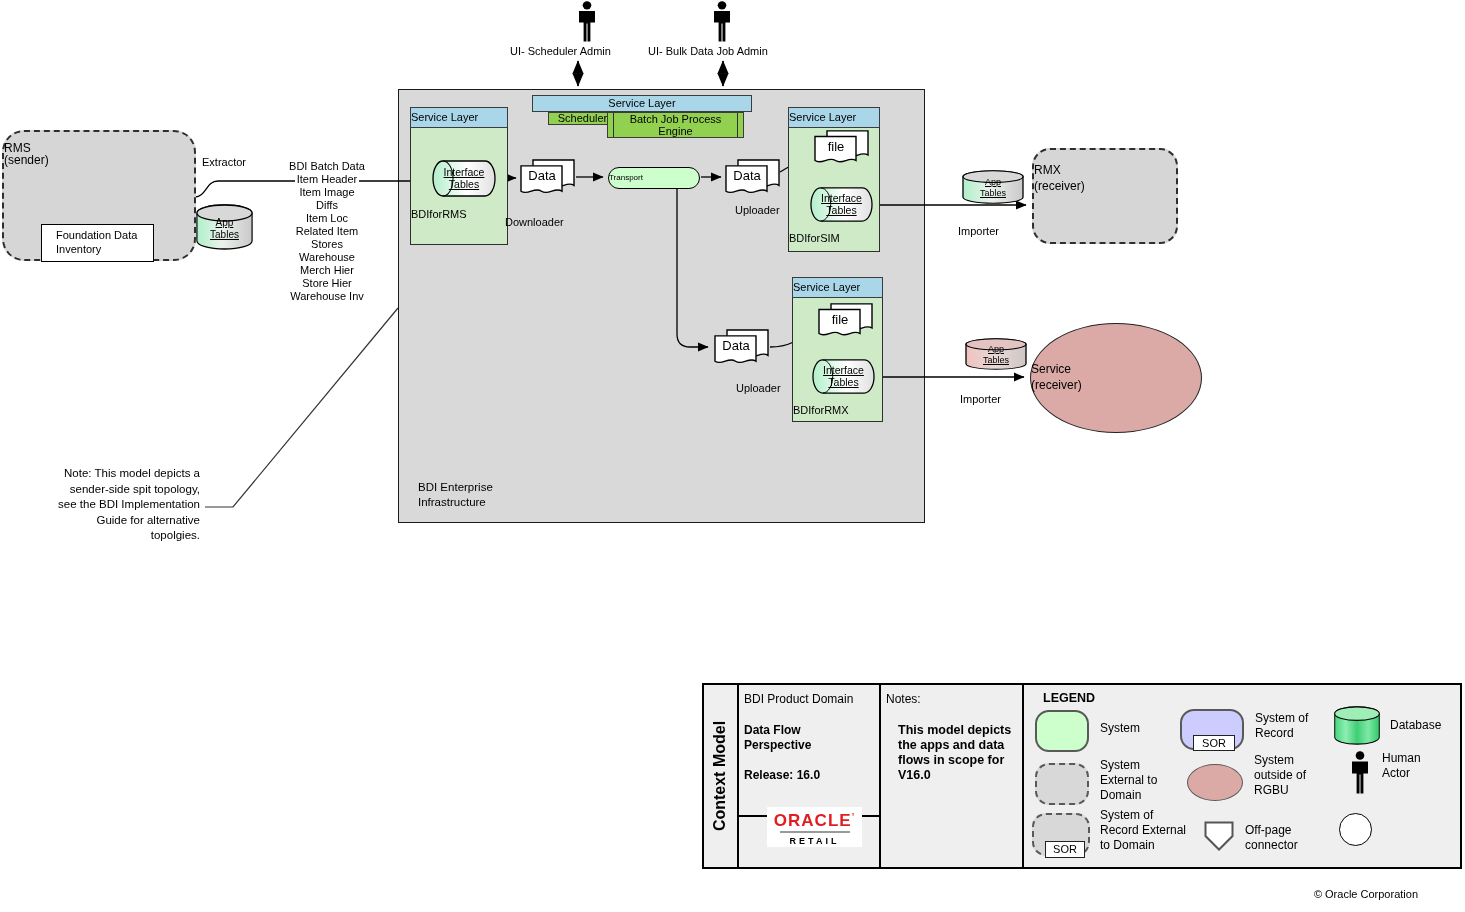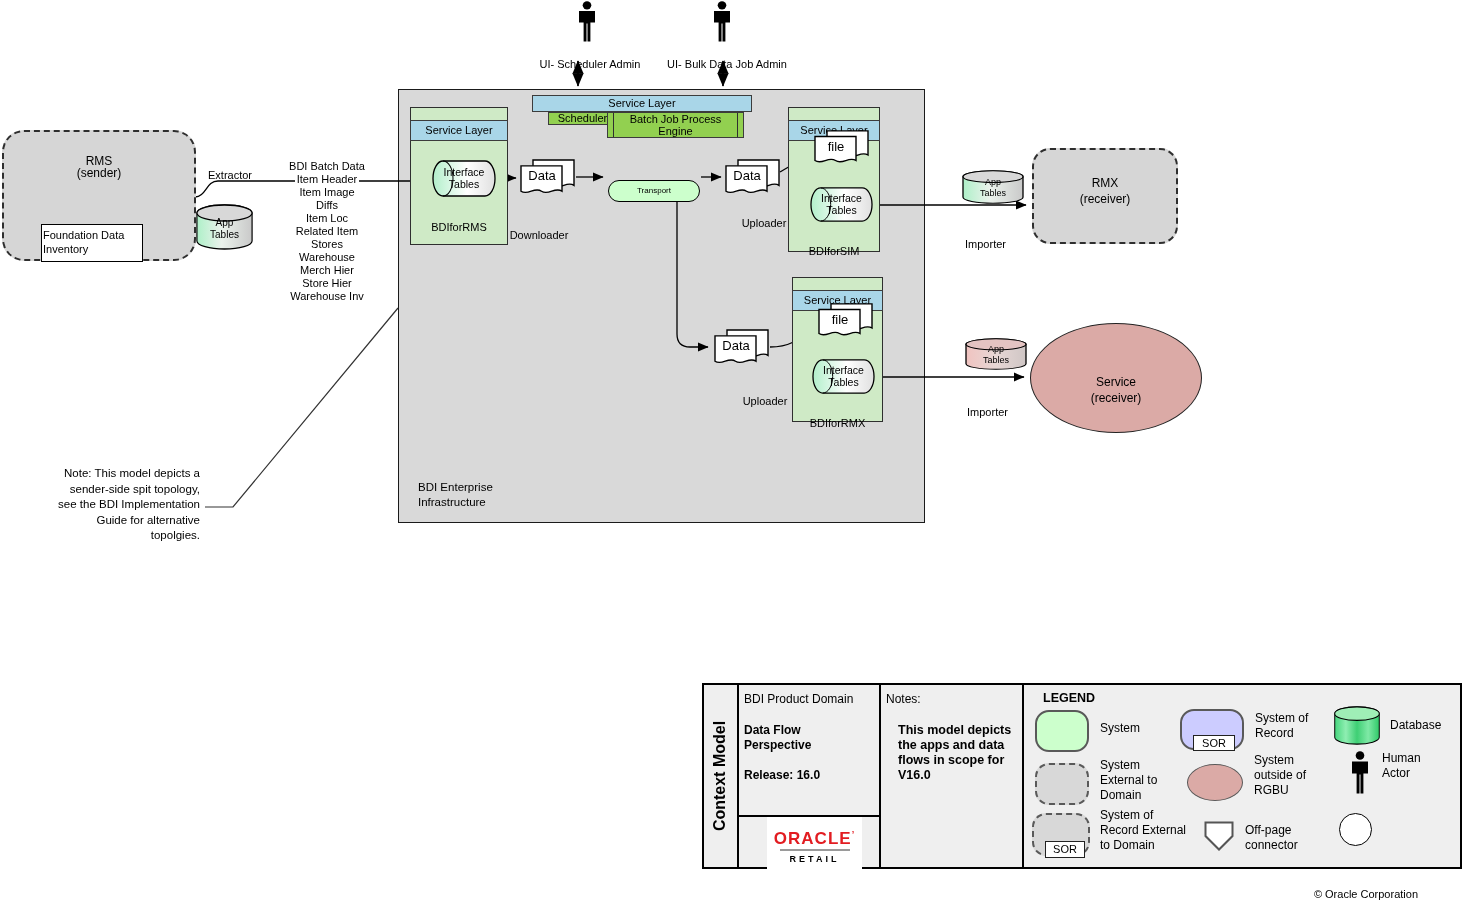--- a/index.html
+++ b/index.html
@@ -1,36 +1,36 @@
 <!DOCTYPE html>
 <html style="--blue-header: #a9d6e8; --process-green: #92d050; --light-green: #ccffcc; --bdi-green: #cfeac6; --gray-fill: #d8d8d8; --panel-gray: #efefef; --pink-fill: #dbaaa6; --purple-fill: #ccccff; --oracle-red: #e21c21;"><head>
 <meta charset="utf-8">
 <style>
   * { margin:0; padding:0; box-sizing:border-box; }
   body { font-family:"Liberation Sans", sans-serif; background:#fff; color:#000; }
   #stage { position:relative; width:1465px; height:912px; background:#fff; overflow:hidden; }
   .abs { position:absolute; }
-  .ctr { text-align:center;margin-top:13px; }
+  .ctr { text-align:left; }
   .prel { white-space:pre-line; }
   .f11 { font-size:11px; line-height:13px; }
   .f12 { font-size:12px; line-height:15px; }
 
   .big-box { background:#d9d9d9; border:1px solid #1a1a1a; }
   .dash-sys { background:#d6d6d6; border:2px dashed #2e2e2e; border-radius:22px; }
   .hdr-blue { background:var(--blue-header,#a9d6e8); border:1px solid #3c3c3c; text-align:center; font-size:11px; }
   .green-box { background:var(--process-green,#92d050); border:1px solid #3c3c3c; text-align:center; font-size:11px; }
   .batch::before, .batch::after { content:""; position:absolute; top:0; bottom:0; border-left:1.2px solid #2f2f2f; }
   .batch::before { left:5px; } .batch::after { right:5px; }
   .bdibox { background:var(--bdi-green,#cfeac6); border:1px solid #2f2f2f; }
   .bdibox .hdr { position:absolute; left:-1px; top:-1px; right:-1px; height:21px;
                  background:var(--blue-header,#a9d6e8); border:1px solid #3c3c3c; line-height:19px; }
   .pill { background:var(--light-green,#ccffcc); border:1.2px solid #000; border-radius:12px; }
   .doc svg, .cyl svg, .icon svg { position:absolute; left:0; top:0; width:100%; height:100%; }
   .doc .doc-label { position:absolute; left:0; top:9px; width:44px; text-align:center; font-size:13px; }
-  .cyl .cyl-label { position:absolute; left:0; right:0; text-align:center; }
+  .cyl .cyl-label { position:absolute; left:0; right:0; text-align:center;text-decoration:underline; }
   .panel { border:2px solid #000; background:var(--panel-gray,#efefef); }
   .pline { background:#000; }
   .legend-swatch { border:2px solid #595959; border-radius:14px; }
   .sor-badge { background:#fff; border:1.4px solid #222; text-align:center; font-size:11px; line-height:14px; }
   .logo-box { background:#fff; display:flex; flex-direction:column; align-items:center; justify-content:center; gap:3px; }
   .logo-oracle { color:var(--oracle-red,#e21c21); font-weight:bold; font-size:17px; letter-spacing:1px; line-height:16px; }
   .logo-rule { width:70px; height:2px; background:#9a9a9a; }
   .logo-retail { font-size:9px; font-weight:bold; letter-spacing:3px; line-height:10px; }
   .vwrap { display:flex; align-items:center; justify-content:center; }
   .vert { transform:rotate(-90deg); white-space:nowrap; font-weight:bold; font-size:16px; }
@@ -114,21 +114,21 @@
 
   <div class="abs hdr-blue" style="left:532px;top:95px;width:220px;height:17px;line-height:15px">Service Layer</div>
   <div class="abs green-box" style="left:548px;top:112px;width:69px;height:13px;line-height:11px">Scheduler</div>
   <div class="abs green-box batch prel" style="left:607px;top:112px;width:137px;height:26px;line-height:12px">Batch Job Process
 Engine</div>
 
   <div class="abs dash-sys" style="left:2px;top:130px;width:194px;height:131px">
     <div class="abs ctr" style="left:0;top:9px;width:100%;font-size:12px">RMS</div>
     <div class="abs ctr" style="left:0;top:21px;width:100%;font-size:12px">(sender)</div>
   </div>
-  <div class="abs prel" style="left:41px;top:224px;width:102px;height:38px;background:#fff;border:1.2px solid #000;padding:3px 1px;font-size:11px;line-height:14px">Foundation Data
+  <div class="abs prel" style="left:41px;top:224px;width:113px;height:38px;background:#fff;border:1.2px solid #000;padding:3px 14px;font-size:11px;line-height:14px">Foundation Data
 Inventory</div>
   <div class="abs cyl" style="left:196px;top:204px;width:57px;height:46px">
     <svg viewBox="0 0 62 46" preserveAspectRatio="none">
       <path d="M1,9 a30,8 0 0 1 60,0 v28 a30,8 0 0 1 -60,0 z" fill="url(#gGreenGray)" stroke="#000" stroke-width="1.3"></path>
       <ellipse cx="31" cy="9" rx="30" ry="8" fill="#d8d8d8" stroke="#000" stroke-width="1.3"></ellipse>
     </svg>
     <span class="cyl-label prel" style="top:13px;font-size:10px;line-height:12px">App
 Tables</span>
   </div>
   <div class="abs ctr f11" style="left:202px;top:156px;width:56px">Extractor</div>
@@ -283,21 +283,21 @@
 
     <div class="abs vwrap" style="left:0;top:0;width:33px;height:100%">
       <span class="vert">Context Model</span>
     </div>
 
     <div class="abs f12" style="left:40px;top:7px">BDI Product Domain</div>
     <div class="abs f12 prel" style="left:40px;top:38px;font-weight:bold">Data Flow
 Perspective</div>
     <div class="abs f12" style="left:40px;top:83px;font-weight:bold">Release:  16.0</div>
 
-    <div class="abs logo-box" style="left:63px;top:132px;width:95px;height:56px">
+    <div class="abs logo-box" style="left:63px;top:122px;width:95px;height:40px">
       <div class="logo-oracle"><span>ORACLE</span><sup style="font-size:9px">’</sup></div>
       <div class="logo-rule"></div>
       <div class="logo-retail">RETAIL</div>
     </div>
 
     <div class="abs f12" style="left:182px;top:7px">Notes:</div>
     <div class="abs prel" style="left:194px;top:38px;font-weight:bold;font-size:12.5px;line-height:15px">This model depicts
 the apps and data
 flows in scope for
 V16.0</div>

